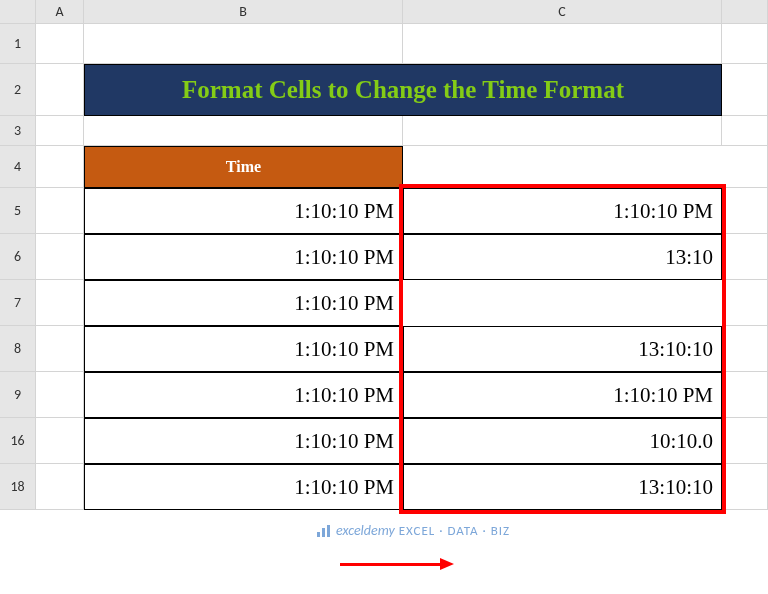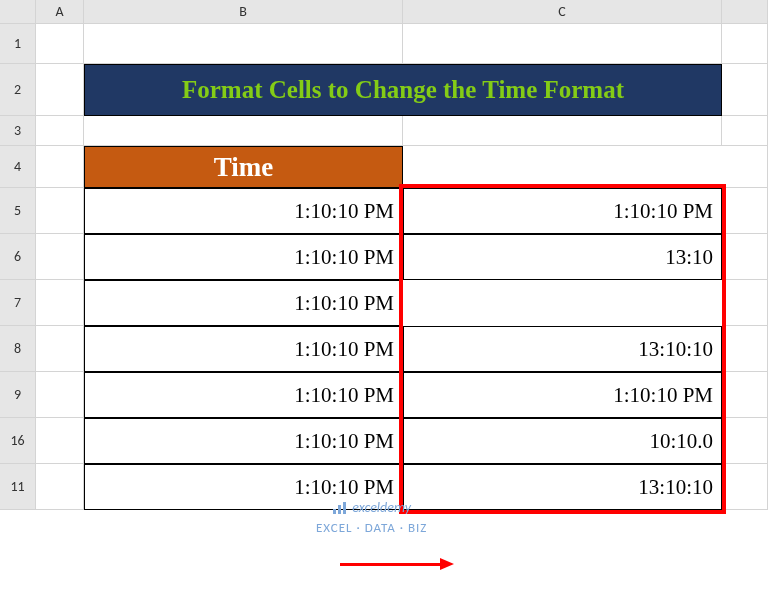--- a/index.html
+++ b/index.html
@@ -44,21 +44,21 @@
     display: flex;
     align-items: center;
     justify-content: center;
     border: 1px solid #000;
   }
   .header-cell {
     background: #c55a11;
     color: #fff;
     font-family: "Times New Roman", serif;
     font-weight: bold;
-    font-size: 27px;
+    font-size: 16px;
     display: flex;
     align-items: center;
     justify-content: center;
     border: 1px solid #000;
   }
   .data-cell {
     font-family: "Times New Roman", serif;
     font-size: 21px;
     color: #000;
     display: flex;
@@ -117,21 +117,21 @@
   <div class="row-head" style="grid-column:1;grid-row:2;">1</div>
   <div class="row-head" style="grid-column:1;grid-row:3;">2</div>
   <div class="row-head" style="grid-column:1;grid-row:4;">3</div>
   <div class="row-head" style="grid-column:1;grid-row:5;">4</div>
   <div class="row-head" style="grid-column:1;grid-row:6;">5</div>
   <div class="row-head" style="grid-column:1;grid-row:7;">6</div>
   <div class="row-head" style="grid-column:1;grid-row:8;">7</div>
   <div class="row-head" style="grid-column:1;grid-row:9;">8</div>
   <div class="row-head" style="grid-column:1;grid-row:10;">9</div>
   <div class="row-head" style="grid-column:1;grid-row:11;">16</div>
-  <div class="row-head" style="grid-column:1;grid-row:12;">11</div>
+  <div class="row-head" style="grid-column:1;grid-row:12;">18</div>
 
   <div class="cell" style="grid-column:2;grid-row:2;"></div>
   <div class="cell" style="grid-column:2;grid-row:3;"></div>
   <div class="cell" style="grid-column:2;grid-row:4;"></div>
   <div class="cell" style="grid-column:2;grid-row:5;"></div>
   <div class="cell" style="grid-column:2;grid-row:6;"></div>
   <div class="cell" style="grid-column:2;grid-row:7;"></div>
   <div class="cell" style="grid-column:2;grid-row:8;"></div>
   <div class="cell" style="grid-column:2;grid-row:9;"></div>
   <div class="cell" style="grid-column:2;grid-row:10;"></div>
@@ -170,21 +170,21 @@
   <div class="data-cell" style="grid-column:3;grid-row:10;">1:10:10 PM</div>
   <div class="data-cell" style="grid-column:4;grid-row:10;">1:10:10 PM</div>
   <div class="data-cell" style="grid-column:3;grid-row:11;">1:10:10 PM</div>
   <div class="data-cell" style="grid-column:4;grid-row:11;">10:10.0</div>
   <div class="data-cell" style="grid-column:3;grid-row:12;">1:10:10 PM</div>
   <div class="data-cell" style="grid-column:4;grid-row:12;">13:10:10</div>
 </div>
 
 <div class="highlight-box" style="left:399px; top:184px; width:327px; height:330px;"></div>
 
-<div class="watermark" style="left:316px; top:499px; flex-direction:column; ">
+<div class="watermark" style="left:316px; top:522px; flex-direction:row; ">
   <div style="display:flex;align-items:center;gap:4px;">
     <svg width="16" height="14" viewBox="0 0 16 14">
         <rect x="1" y="8" width="3" height="5" fill="#7da7d9"></rect>
         <rect x="6" y="4" width="3" height="9" fill="#7da7d9"></rect>
         <rect x="11" y="1" width="3" height="12" fill="#7da7d9"></rect>
       </svg>
     <span>exceldemy</span>
   </div>
   <div class="sub">EXCEL · DATA · BIZ</div>
 </div>

